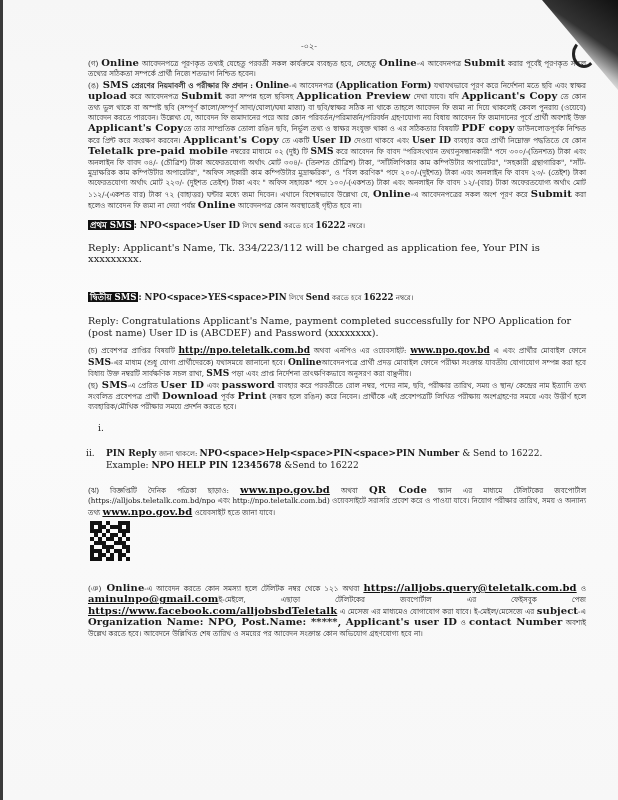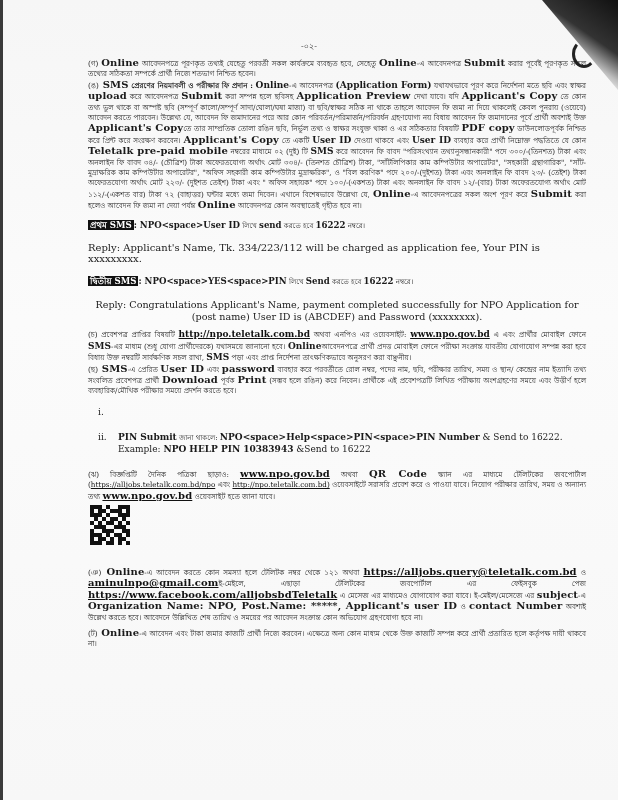--- a/index.html
+++ b/index.html
@@ -34,23 +34,23 @@
     font-size: 7.2px; line-height: 10.4px;
   }
   .para { margin: 0 0 0 0; text-align: justify; }
   .para .lat { font-size: 10px; font-weight: bold; letter-spacing: 0.1px; }
   .para .lat-m { font-size: 9px; font-weight: bold; }
   .sms-line { font-size: 8.6px; margin-top: 8px; font-family: "DejaVu Serif", serif; }
   .sms-line b { font-weight: bold; }
   .sms-tag { background: #111; color: #fff; padding: 0 2px; font-weight: bold; }
   .ex-line { font-size: 8.6px; margin-top: 12px; }
   .reply-line { font-size: 10px; margin-top: 12px; }
-  .reply2 { font-size: 9.6px; margin-top: 12px; line-height: 12px; text-align: center; }
+  .reply2 { font-size: 9.6px; margin-top: 12px; line-height: 12px; }
   .link { text-decoration: underline; color: #111; font-weight: bold; margin-top: 36px; }
-  .link-n { text-decoration: underline; color: #111; }
+  .link-n { color: #111; }
   .list-item { display: flex; margin-top: 10px; font-size: 9px; line-height: 11px; }
   .list-item .num { width: 20px; flex: none; margin-left: -2px; }
   .qr {
     width: 40px; height: 40px; margin-top: 3px; margin-left: 2px;
     display: grid; grid-template-columns: repeat(10, 4px); grid-template-rows: repeat(10, 4px);
   }
   .qr div { background: #111; }
   .qr .w { background: transparent; }
   .spacer { height: 6px; }
 </style>
@@ -75,21 +75,21 @@
       <span>(ঙ)</span><span class="lat"> SMS</span><b> প্রেরণের নিয়মাবলী ও পরীক্ষার ফি প্রদান : </b><span class="lat-m">Online</span><span>-এ আবেদনপত্র </span><span class="lat-m">(Application Form)</span><span> যথাযথভাবে পূরণ করে নির্দেশনা মতে ছবি এবং স্বাক্ষর </span><span class="lat">upload</span><span> করে আবেদনপত্র </span><span class="lat">Submit</span><span> করা সম্পন্ন হলে ছবিসহ </span><span class="lat">Application Preview</span><span> দেখা যাবে। যদি </span><span class="lat">Applicant's Copy</span><span> তে কোন তথ্য ভুল থাকে বা অস্পষ্ট ছবি (সম্পূর্ণ কালো/সম্পূর্ণ সাদা/ঘোলা/ঘষা মাজা) বা ছবি/স্বাক্ষর সঠিক না থাকে তাহলে আবেদন ফি জমা না দিয়ে থাকলেই কেবল পুনরায় (ওয়েবে) আবেদন করতে পারবেন। উল্লেখ্য যে, আবেদন ফি জমাদানের পরে আর কোন পরিবর্তন/পরিমার্জন/পরিবর্ধন গ্রহণযোগ্য নয় বিধায় আবেদন ফি জমাদানের পূর্বে প্রার্থী অবশ্যই উক্ত </span><span class="lat">Applicant's Copy</span><span>তে তার সাম্প্রতিক তোলা রঙিন ছবি, নির্ভুল তথ্য ও স্বাক্ষর সংযুক্ত থাকা ও এর সঠিকতার বিষয়টি </span><span class="lat">PDF copy</span><span> ডাউনলোডপূর্বক নিশ্চিত করে প্রিন্ট করে সংরক্ষণ করবেন। </span><span class="lat">Applicant's Copy</span><span> তে একটি </span><span class="lat-m">User ID</span><span> দেওয়া থাকবে এবং </span><span class="lat-m">User ID</span><span> ব্যবহার করে প্রার্থী নিম্নোক্ত পদ্ধতিতে যে কোন </span><span class="lat"> Teletalk pre-paid mobile</span><span> নম্বরের মাধ্যমে ০২ (দুই) টি </span><span class="lat-m">SMS</span><span> করে আবেদন ফি বাবদ "পরিসংখ্যান তথ্যানুসন্ধানকারী" পদে ৩০০/-(তিনশত) টাকা এবং অনলাইন ফি বাবদ ৩৪/- (চৌত্রিশ) টাকা অফেরতযোগ্য অর্থাৎ মোট ৩৩৪/- (তিনশত চৌত্রিশ) টাকা, "সাঁটলিপিকার কাম কম্পিউটার অপারেটর", "সহকারী গ্রন্থাগারিক", "সাঁট-মুদ্রাক্ষরিক কাম কম্পিউটার অপারেটর", "অফিস সহকারী কাম কম্পিউটার মুদ্রাক্ষরিক", ও "বিল করণিক" পদে ২০০/-(দুইশত) টাকা এবং অনলাইন ফি বাবদ ২৩/- (তেইশ) টাকা অফেরতযোগ্য অর্থাৎ মোট ২২৩/- (দুইশত তেইশ) টাকা এবং " অফিস সহায়ক" পদে ১০০/-(একশত) টাকা এবং অনলাইন ফি বাবদ ১২/-(বার) টাকা অফেরতযোগ্য অর্থাৎ মোট ১১২/-(একশত বার) টাকা ৭২ (বাহাত্তর) ঘন্টার মধ্যে জমা দিবেন। এখানে বিশেষভাবে উল্লেখ্য যে, </span><span class="lat">Online</span><span>-এ আবেদনপত্রের সকল অংশ পূরণ করে </span><span class="lat">Submit</span><span> করা হলেও আবেদন ফি জমা না দেয়া পর্যন্ত </span><span class="lat">Online</span><span> আবেদনপত্র কোন অবস্থাতেই গৃহীত হবে না।</span>
     </p>
 
     <div class="sms-line">
       <span class="sms-tag">প্রথম SMS</span><b>: NPO&lt;space&gt;User ID</b><span style="font-size:7px"> লিখে </span><b>send</b><span style="font-size:7px"> করতে হবে </span><b>16222</b><span style="font-size:7px"> নম্বরে।</span>
     </div>
 
 
     <div class="reply-line">Reply: Applicant's Name, Tk. 334/223/112 will be charged as application fee, Your PIN is xxxxxxxxx.</div>
 
-    <div class="sms-line" style="margin-top:12px">
+    <div class="sms-line" style="margin-top:28px">
       <span class="sms-tag">দ্বিতীয় SMS</span><b>: NPO&lt;space&gt;YES&lt;space&gt;PIN</b><span style="font-size:7px"> লিখে </span><b>Send</b><span style="font-size:7px"> করতে হবে </span><b>16222</b><span style="font-size:7px"> নম্বরে।</span>
     </div>
 
 
     <div class="reply2">Reply: Congratulations Applicant's Name, payment completed successfully for NPO Application for (post name) User ID is (ABCDEF) and Password (xxxxxxxx).</div>
 
     <div class="spacer"></div>
 
     <p class="para">
       <span>(চ)</span><span> প্রবেশপত্র প্রাপ্তির বিষয়টি </span><a class="link lat-m">http://npo.teletalk.com.bd</a><span> অথবা এনপিও এর ওয়েবসাইট: </span><a class="link lat-m">www.npo.gov.bd</a><span> এ এবং প্রার্থীর মোবাইল ফোনে </span><span class="lat-m">SMS</span><span>-এর মাধ্যম (শুধু যোগ্য প্রার্থীদেরকে) যথাসময়ে জানানো হবে। </span><span class="lat-m">Online</span><span>আবেদনপত্রে প্রার্থী প্রদত্ত মোবাইল ফোনে পরীক্ষা সংক্রান্ত যাবতীয় যোগাযোগ সম্পন্ন করা হবে বিধায় উক্ত নম্বরটি সার্বক্ষণিক সচল রাখা, </span><span class="lat-m">SMS</span><span> পড়া এবং প্রাপ্ত নির্দেশনা তাৎক্ষণিকভাবে অনুসরণ করা বাঞ্ছনীয়।</span>
@@ -97,25 +97,25 @@
 
     <p class="para">
       <span>(ছ)</span><span class="lat"> SMS</span><span>-এ প্রেরিত </span><span class="lat">User ID</span><span> এবং </span><span class="lat">password</span><span> ব্যবহার করে পরবর্তীতে রোল নম্বর, পদের নাম, ছবি, পরীক্ষার তারিখ, সময় ও স্থান/ কেন্দ্রের নাম ইত্যাদি তথ্য সংবলিত প্রবেশপত্র প্রার্থী </span><span class="lat">Download</span><span> পূর্বক </span><span class="lat">Print</span><span> (সম্ভব হলে রঙিন) করে নিবেন। প্রার্থীকে এই প্রবেশপত্রটি লিখিত পরীক্ষায় অংশগ্রহণের সময়ে এবং উত্তীর্ণ হলে ব্যবহারিক/মৌখিক পরীক্ষার সময়ে প্রদর্শন করতে হবে।</span>
     </p>
 
 
     <div class="list-item" style="margin-left:12px">
       <span class="num">i.</span>
     </div>
 
-    <div class="list-item" style="margin-left:12px;margin-top:14px">
+    <div class="list-item" style="margin-left:0;margin-top:14px">
       <span class="num">ii.</span>
       <div>
-        <b>PIN Submit</b><span style="font-size:7px"> জানা থাকলে: </span><b>NPO&lt;space&gt;Help&lt;space&gt;PIN&lt;space&gt;PIN Number</b><span> &amp; Send to 16222.</span><br>
-        <span>Example: </span><b>NPO HELP PIN 10383943</b><span> &amp;Send to 16222</span>
+        <b>PIN Reply</b><span style="font-size:7px"> জানা থাকলে: </span><b>NPO&lt;space&gt;Help&lt;space&gt;PIN&lt;space&gt;PIN Number</b><span> &amp; Send to 16222.</span><br>
+        <span>Example: </span><b>NPO HELP PIN 12345678</b><span> &amp;Send to 16222</span>
       </div>
     </div>
 
     <div class="spacer" style="height:14px"></div>
 
     <p class="para">
       <span>(ঝ)</span><span> বিজ্ঞপ্তিটি দৈনিক পত্রিকা ছাড়াও: </span><a class="link lat">www.npo.gov.bd</a><span>  অথবা </span><span class="lat">QR Code</span><span> স্ক্যান এর মাধ্যমে টেলিটকের জবপোর্টাল (</span><a class="link-n">https://alljobs.teletalk.com.bd/npo</a><span> এবং </span><a class="link-n">http://npo.teletalk.com.bd)</a><span> ওয়েবসাইটে সরাসরি প্রবেশ করে ও পাওয়া যাবে। নিয়োগ পরীক্ষার তারিখ, সময় ও অন্যান্য তথ্য </span><a class="link lat">www.npo.gov.bd</a><span> ওয়েবসাইট হতে জানা যাবে।</span>
     </p>
 
     <div class="qr">
@@ -222,18 +222,15 @@
     </div>
 
     <div class="spacer" style="height:22px"></div>
 
     <p class="para">
       <span>(ঞ)</span><span class="lat"> Online</span><span>-এ আবেদন করতে কোন সমস্যা হলে টেলিটক নম্বর থেকে ১২১ অথবা </span><a class="link lat">https://alljobs.query@teletalk.com.bd</a><span> ও </span><a class="link lat">aminulnpo@gmail.com</a><span>ই-মেইলে,  এছাড়া  টেলিটকের  জবপোর্টাল  এর  ফেইসবুক  পেজ </span><a class="link lat">https://www.facebook.com/alljobsbdTeletalk</a><span> এ মেসেজ এর মাধ্যমেও যোগাযোগ করা যাবে। ই-মেইল/মেসেজে এর </span><span class="lat">subject</span><span>-এ </span><span class="lat">Organization Name: NPO, Post.Name: *****, Applicant's user ID</span><span> ও </span><span class="lat">contact Number</span><span> অবশ্যই উল্লেখ করতে হবে। আবেদনে উল্লিখিত শেষ তারিখ ও সময়ের পর আবেদন সংক্রান্ত কোন অভিযোগ গ্রহণযোগ্য হবে না।</span>
     </p>
 
     <div class="spacer" style="height:5px"></div>
 
-    <p class="para">
-      <span>(ট)</span><span class="lat"> Online</span><span>-এ আবেদন এবং টাকা জমার কাজটি প্রার্থী নিজে করবেন। এক্ষেত্রে অন্য কোন মাধ্যম থেকে উক্ত কাজটি সম্পন্ন করে প্রার্থী প্রতারিত হলে কর্তৃপক্ষ দায়ী থাকবে না।</span>
-    </p>
 
   </div>
 </div>
 
 </body></html>

